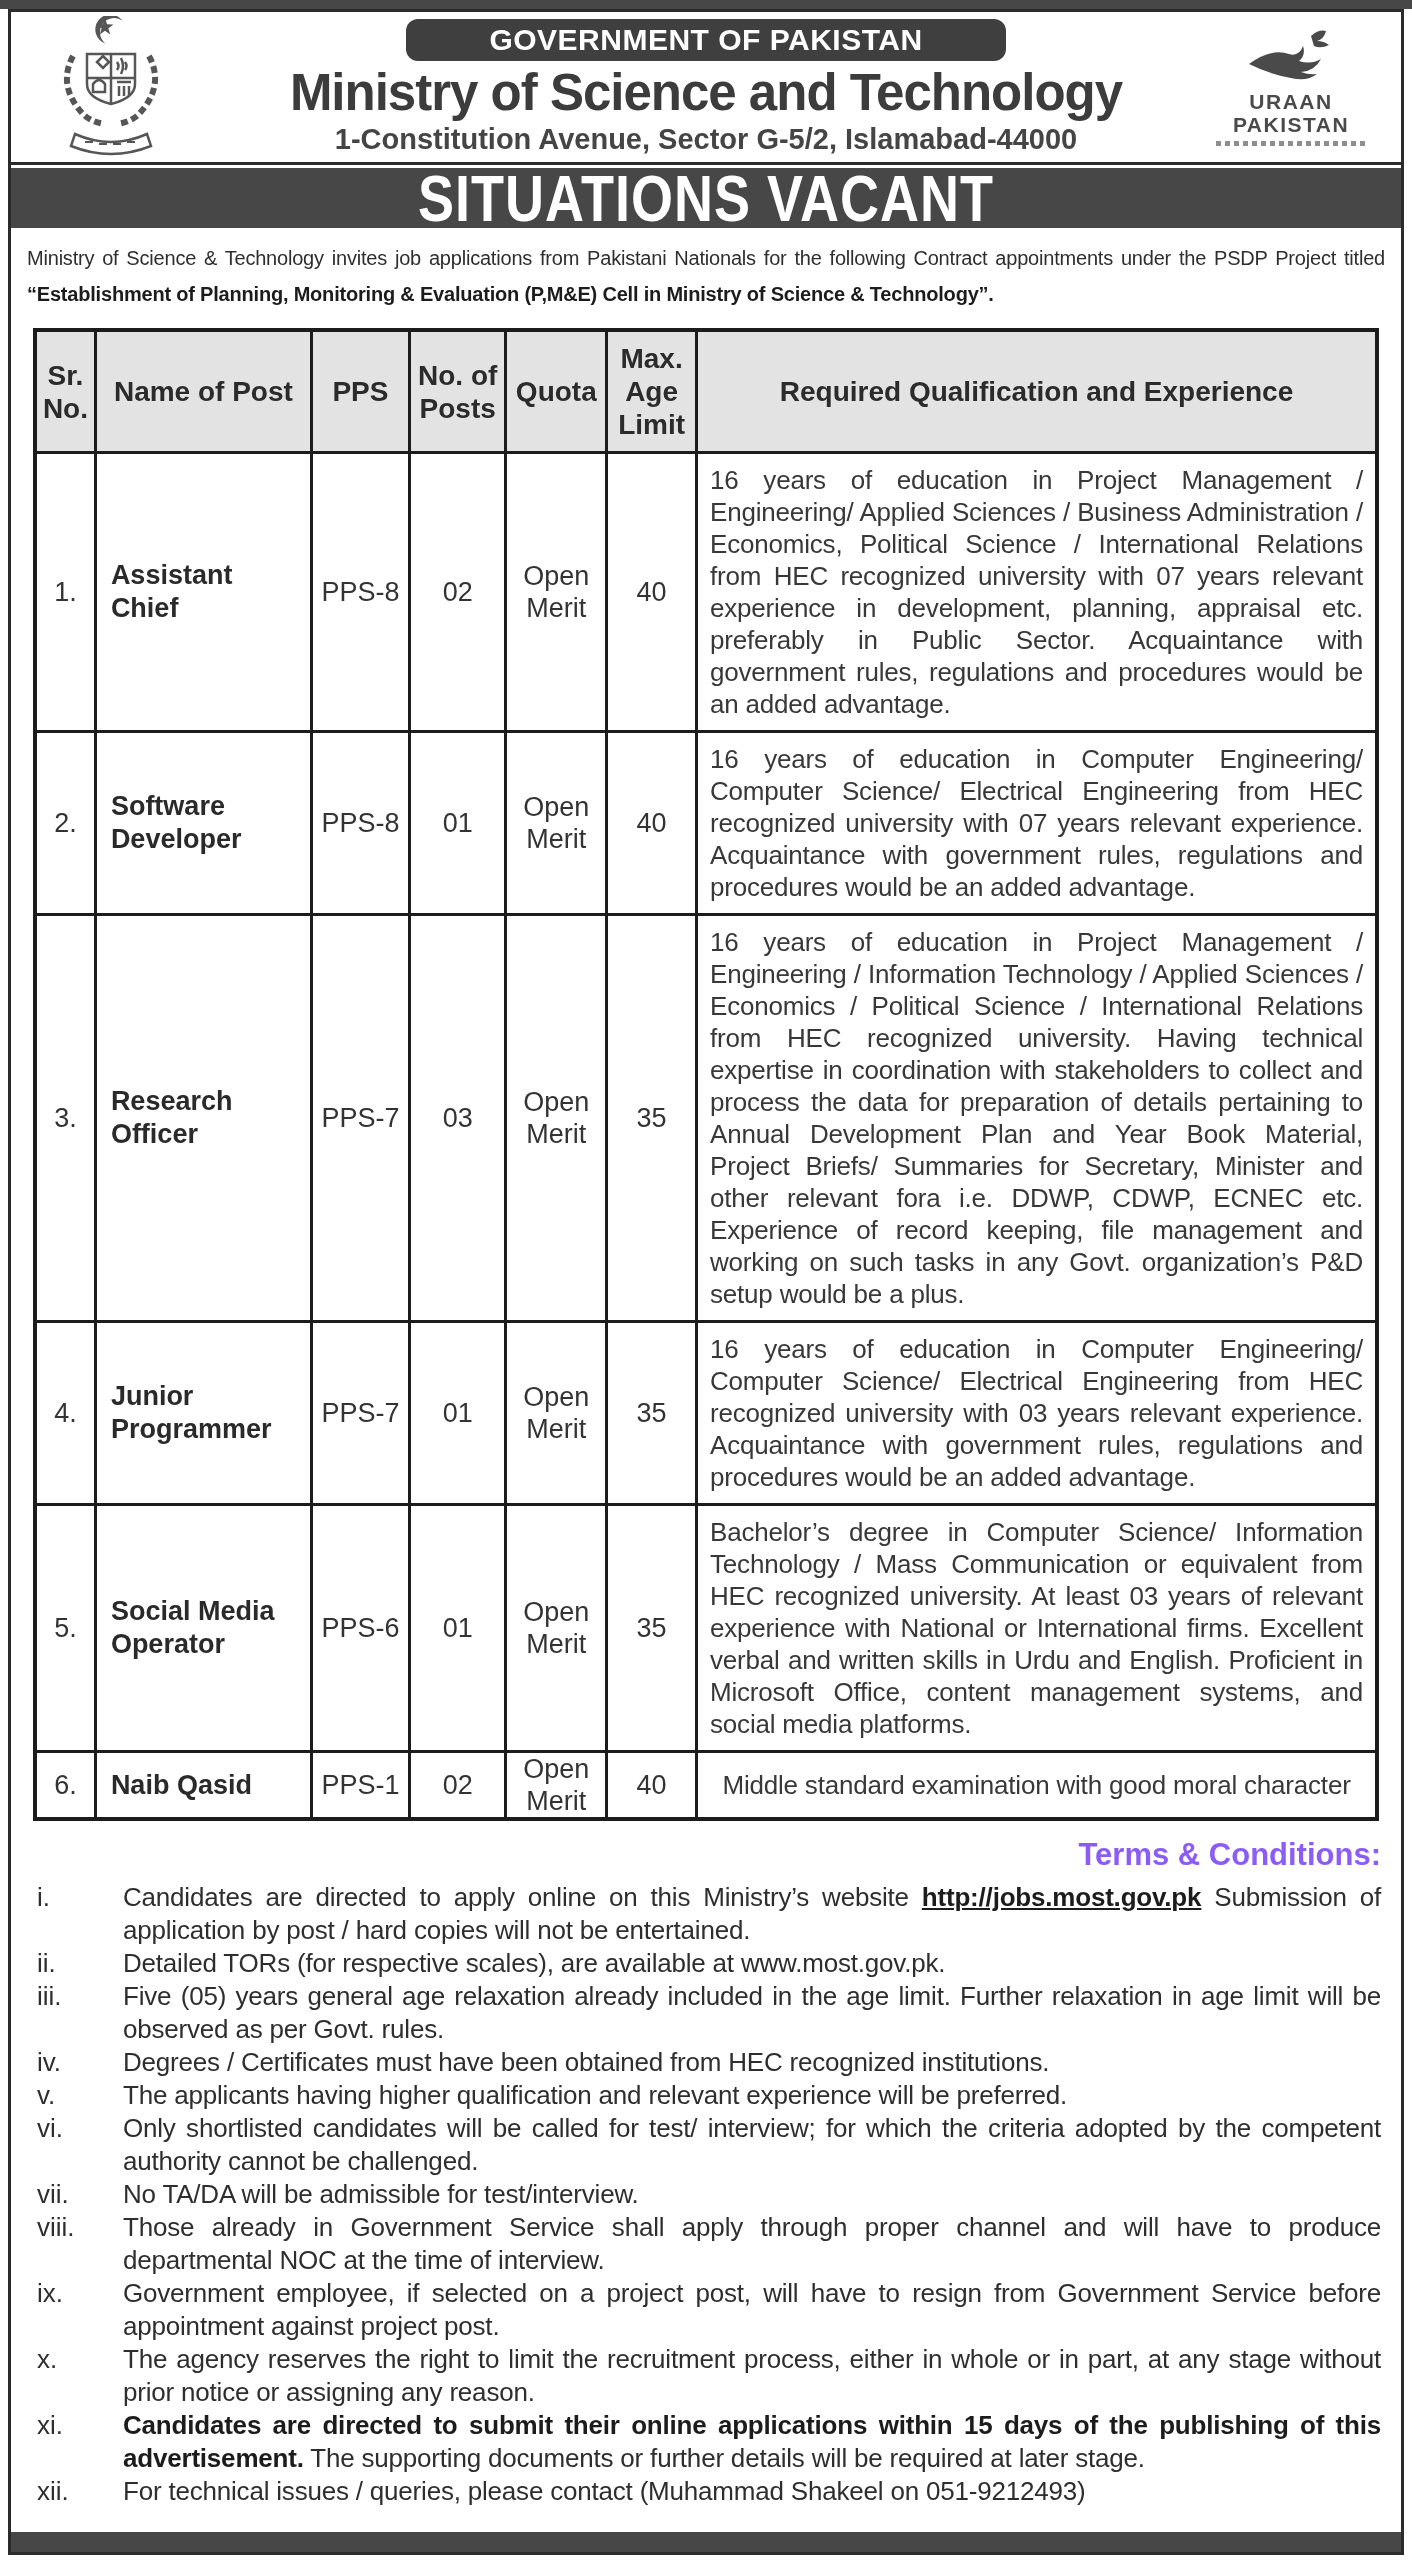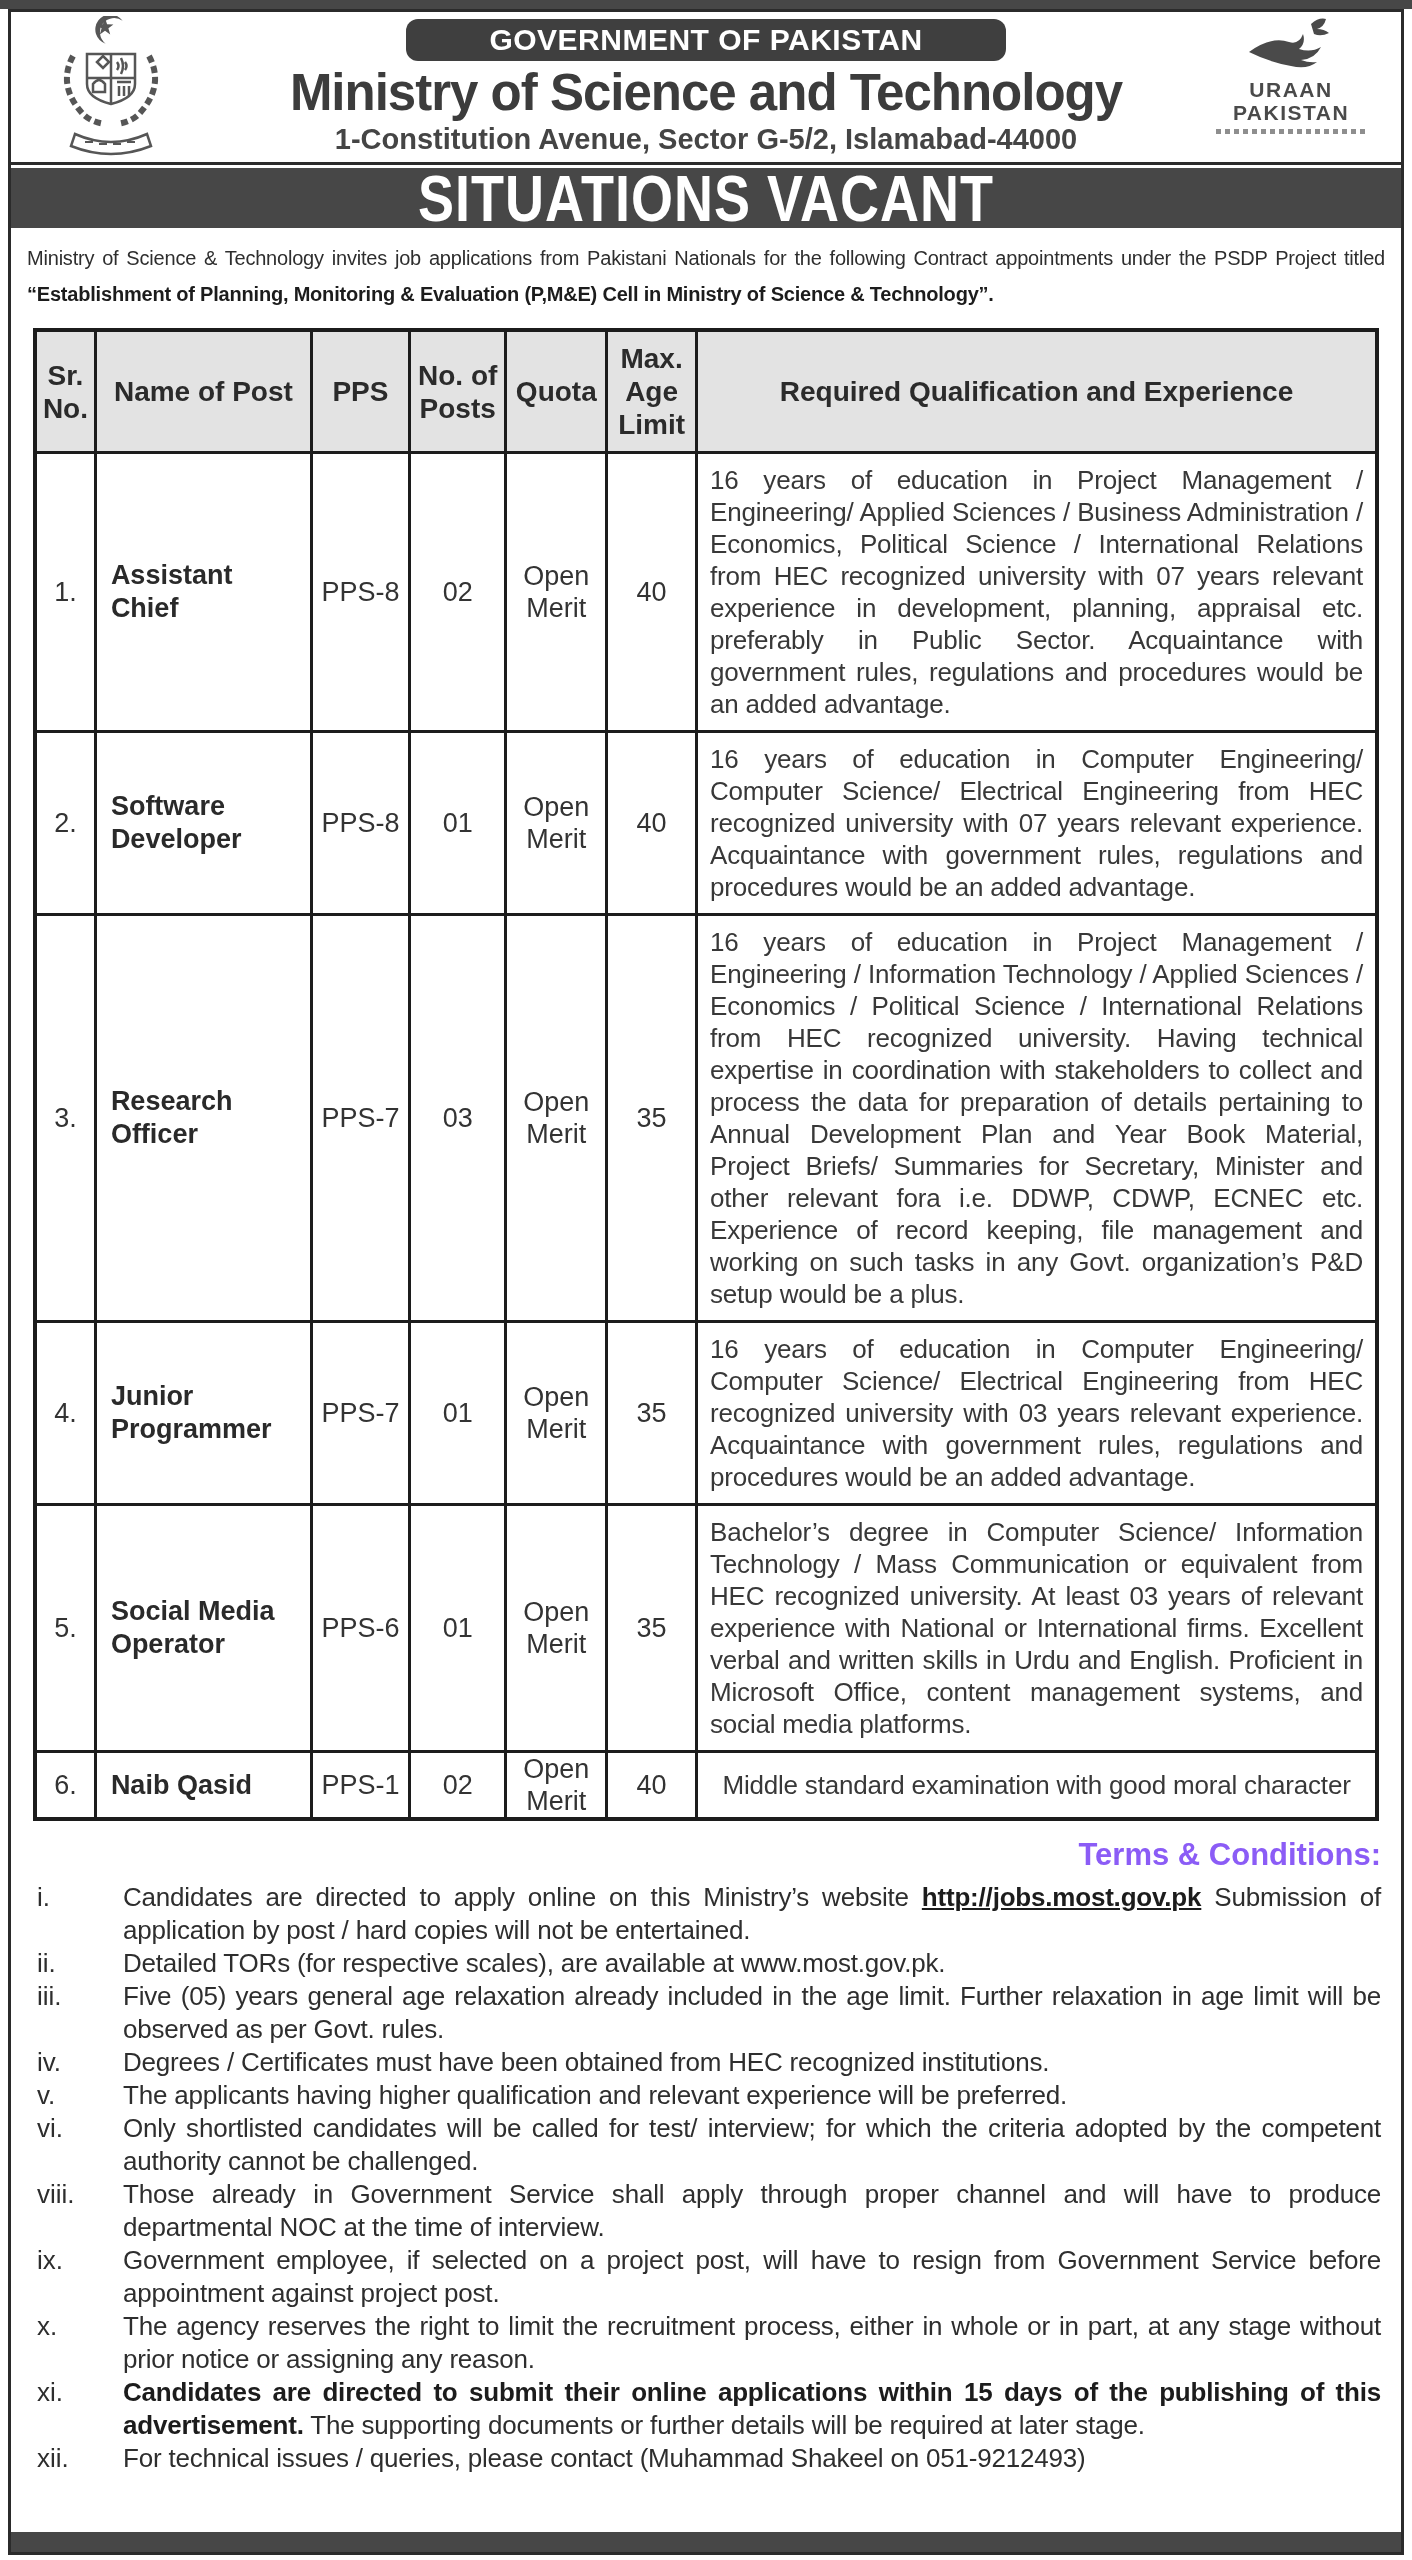--- a/index.html
+++ b/index.html
@@ -14,21 +14,21 @@
   *{box-sizing:border-box;margin:0;padding:0;}
   html,body{background:#fafafa;}
   body{width:1412px;height:2560px;font-family:"Liberation Sans",sans-serif;}
   .ad{position:relative;width:1412px;height:2560px;background:#fff;overflow:hidden;}
   .top-strip{height:9px;background:var(--band-bg);}
   .frame{position:absolute;top:9px;left:8px;right:8px;bottom:5px;border:3px solid var(--frame-border);
          background:#fff;display:flex;flex-direction:column;}
   
   .header-box{position:relative;height:153px;border-bottom:3px solid var(--frame-border);flex:0 0 auto;}
   .emblem{position:absolute;left:34px;top:4px;}
-  .uraan{position:absolute;right:20px;top:4px;width:180px;text-align:center;color:#3f3f3f;}
+  .uraan{position:absolute;right:20px;top:16px;width:180px;text-align:center;color:#3f3f3f;}
   .uraan-text{font-weight:bold;font-size:21px;line-height:23px;letter-spacing:1.5px;color:#4a4a4a;}
   .uraan-tagline{margin:5px auto 0;width:150px;height:5px;
       background:repeating-linear-gradient(90deg,#8e8e8e 0 5px,transparent 5px 9px);}
   .gov-banner{width:600px;margin:7px auto 0;background:var(--banner-bg);color:#fff;text-align:center;
       font-weight:bold;font-size:30px;line-height:42px;border-radius:12px;letter-spacing:0.5px;}
   .ministry-title{text-align:center;font-weight:bold;font-size:51px;color:#3c3c3c;letter-spacing:-1px;
       margin-top:3px;line-height:58px;}
   .address{text-align:center;font-weight:bold;font-size:29px;color:#454545;line-height:34px;}
   
   .band{height:60px;margin-top:3px;background:var(--band-bg);color:#fff;display:flex;
@@ -211,20 +211,24 @@
           </div>
           <div class="term">
             <div class="term-num">v.</div>
             <div class="term-text"><span>The applicants having higher qualification and relevant experience will be preferred.</span></div>
           </div>
           <div class="term">
             <div class="term-num">vi.</div>
             <div class="term-text"><span>Only shortlisted candidates will be called for test/ interview; for which the criteria adopted by the competent authority cannot be challenged.</span></div>
           </div>
           <div class="term">
+            <div class="term-num">vii.</div>
+            <div class="term-text"><span>No TA/DA will be admissible for test/interview.</span></div>
+          </div>
+          <div class="term">
             <div class="term-num">viii.</div>
             <div class="term-text"><span>Those already in Government Service shall apply through proper channel and will have to produce departmental NOC at the time of interview.</span></div>
           </div>
           <div class="term">
             <div class="term-num">ix.</div>
             <div class="term-text"><span>Government employee, if selected on a project post, will have to resign from Government Service before appointment against project post.</span></div>
           </div>
           <div class="term">
             <div class="term-num">x.</div>
             <div class="term-text"><span>The agency reserves the right to limit the recruitment process, either in whole or in part, at any stage without prior notice or assigning any reason.</span></div>

